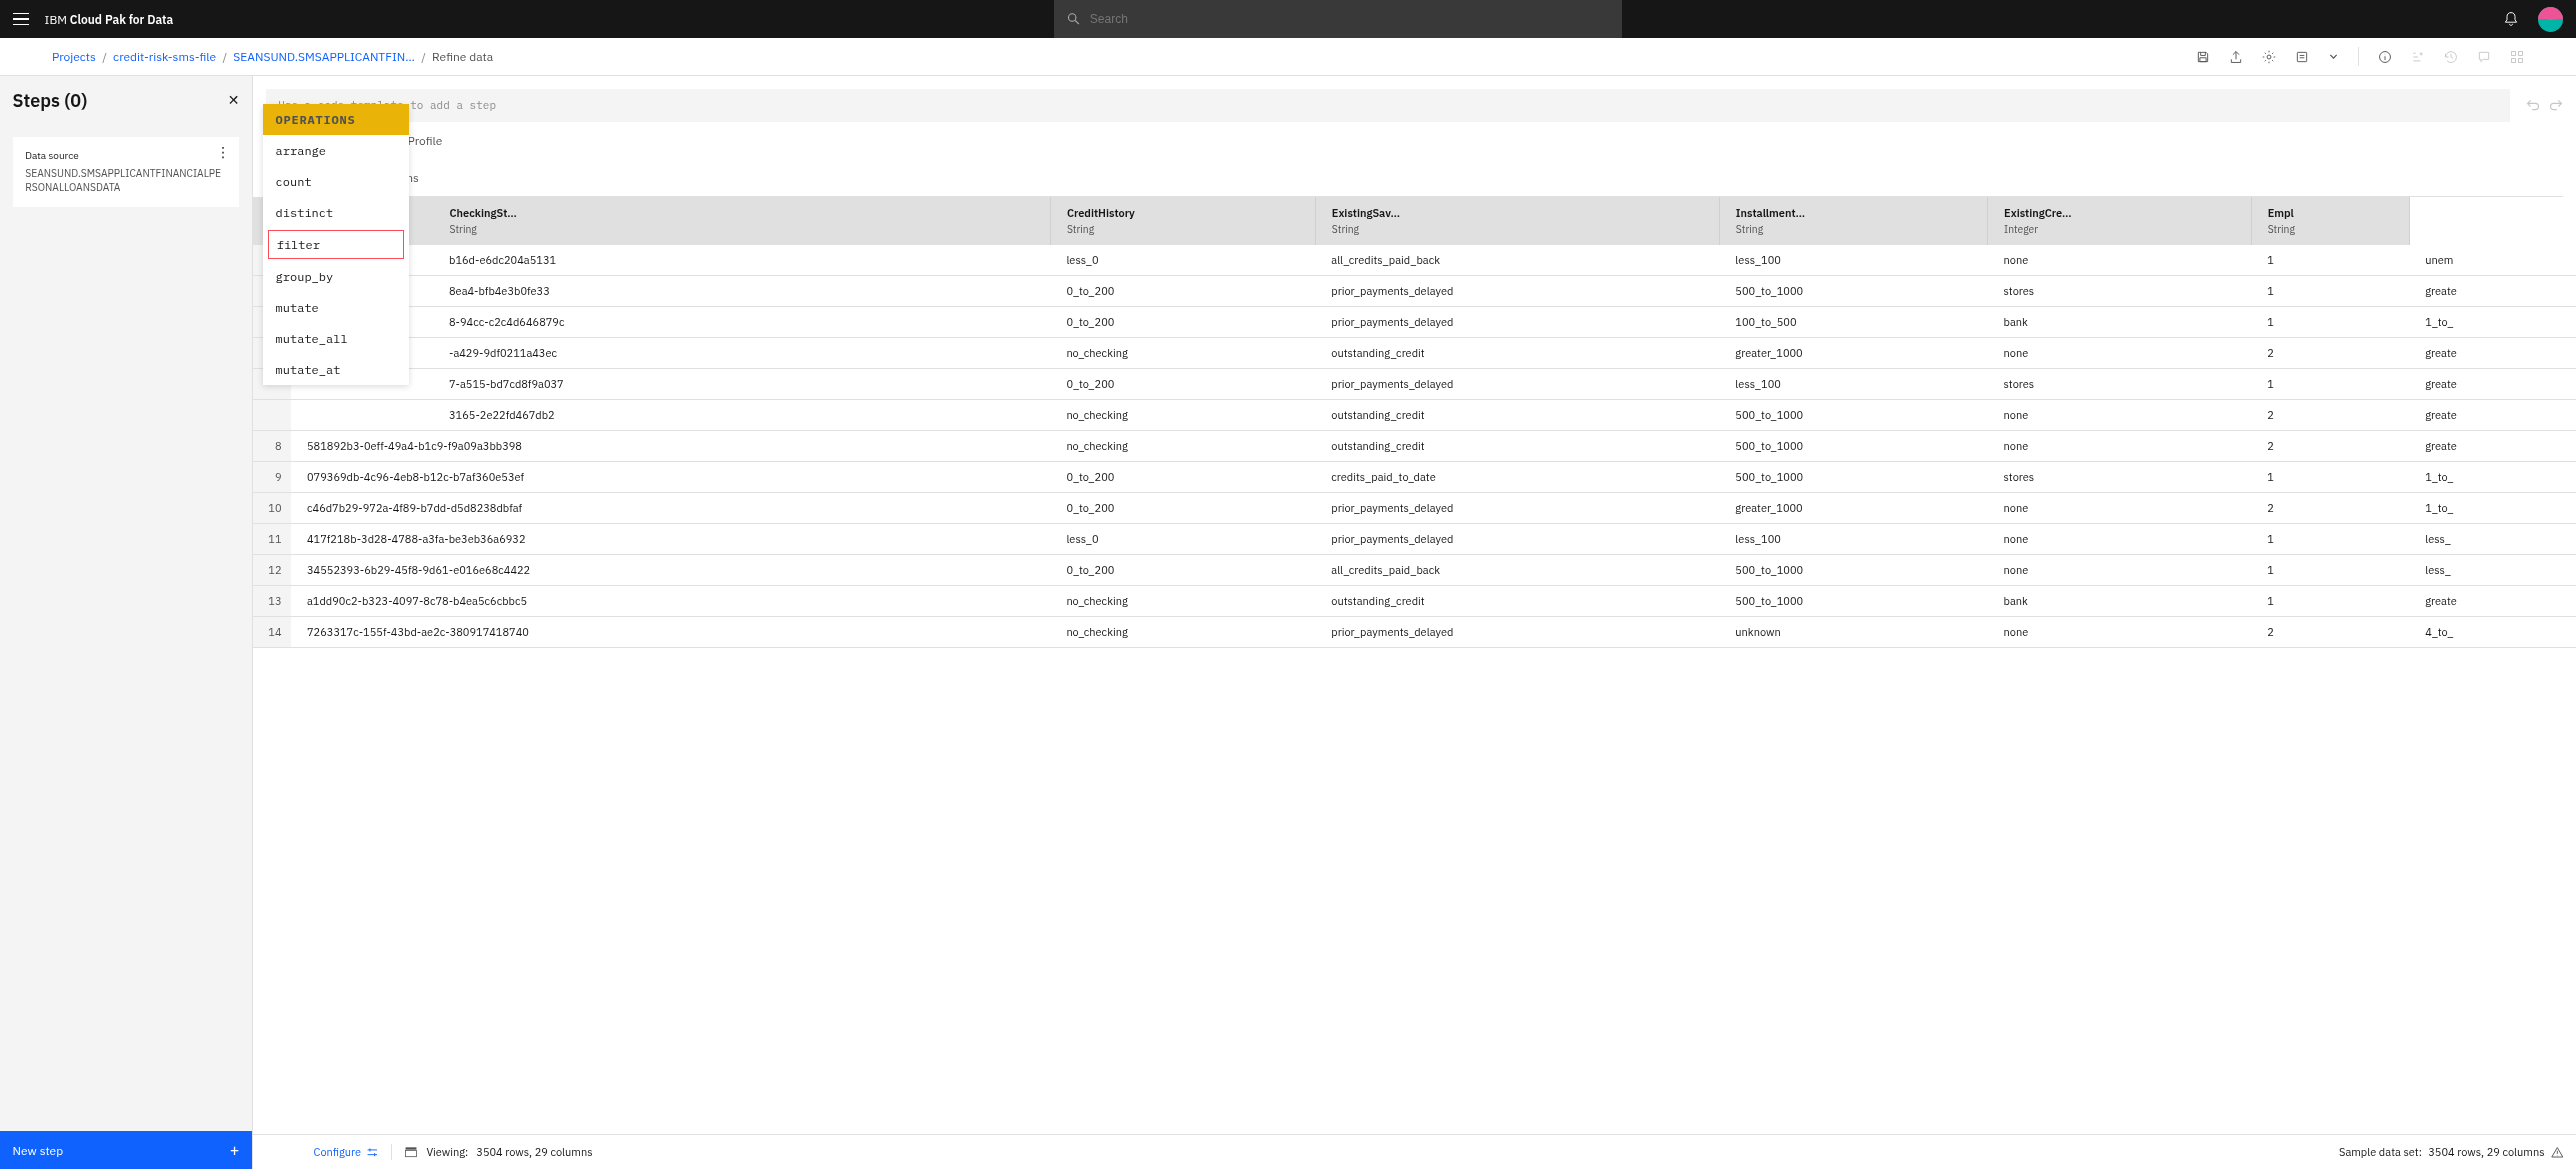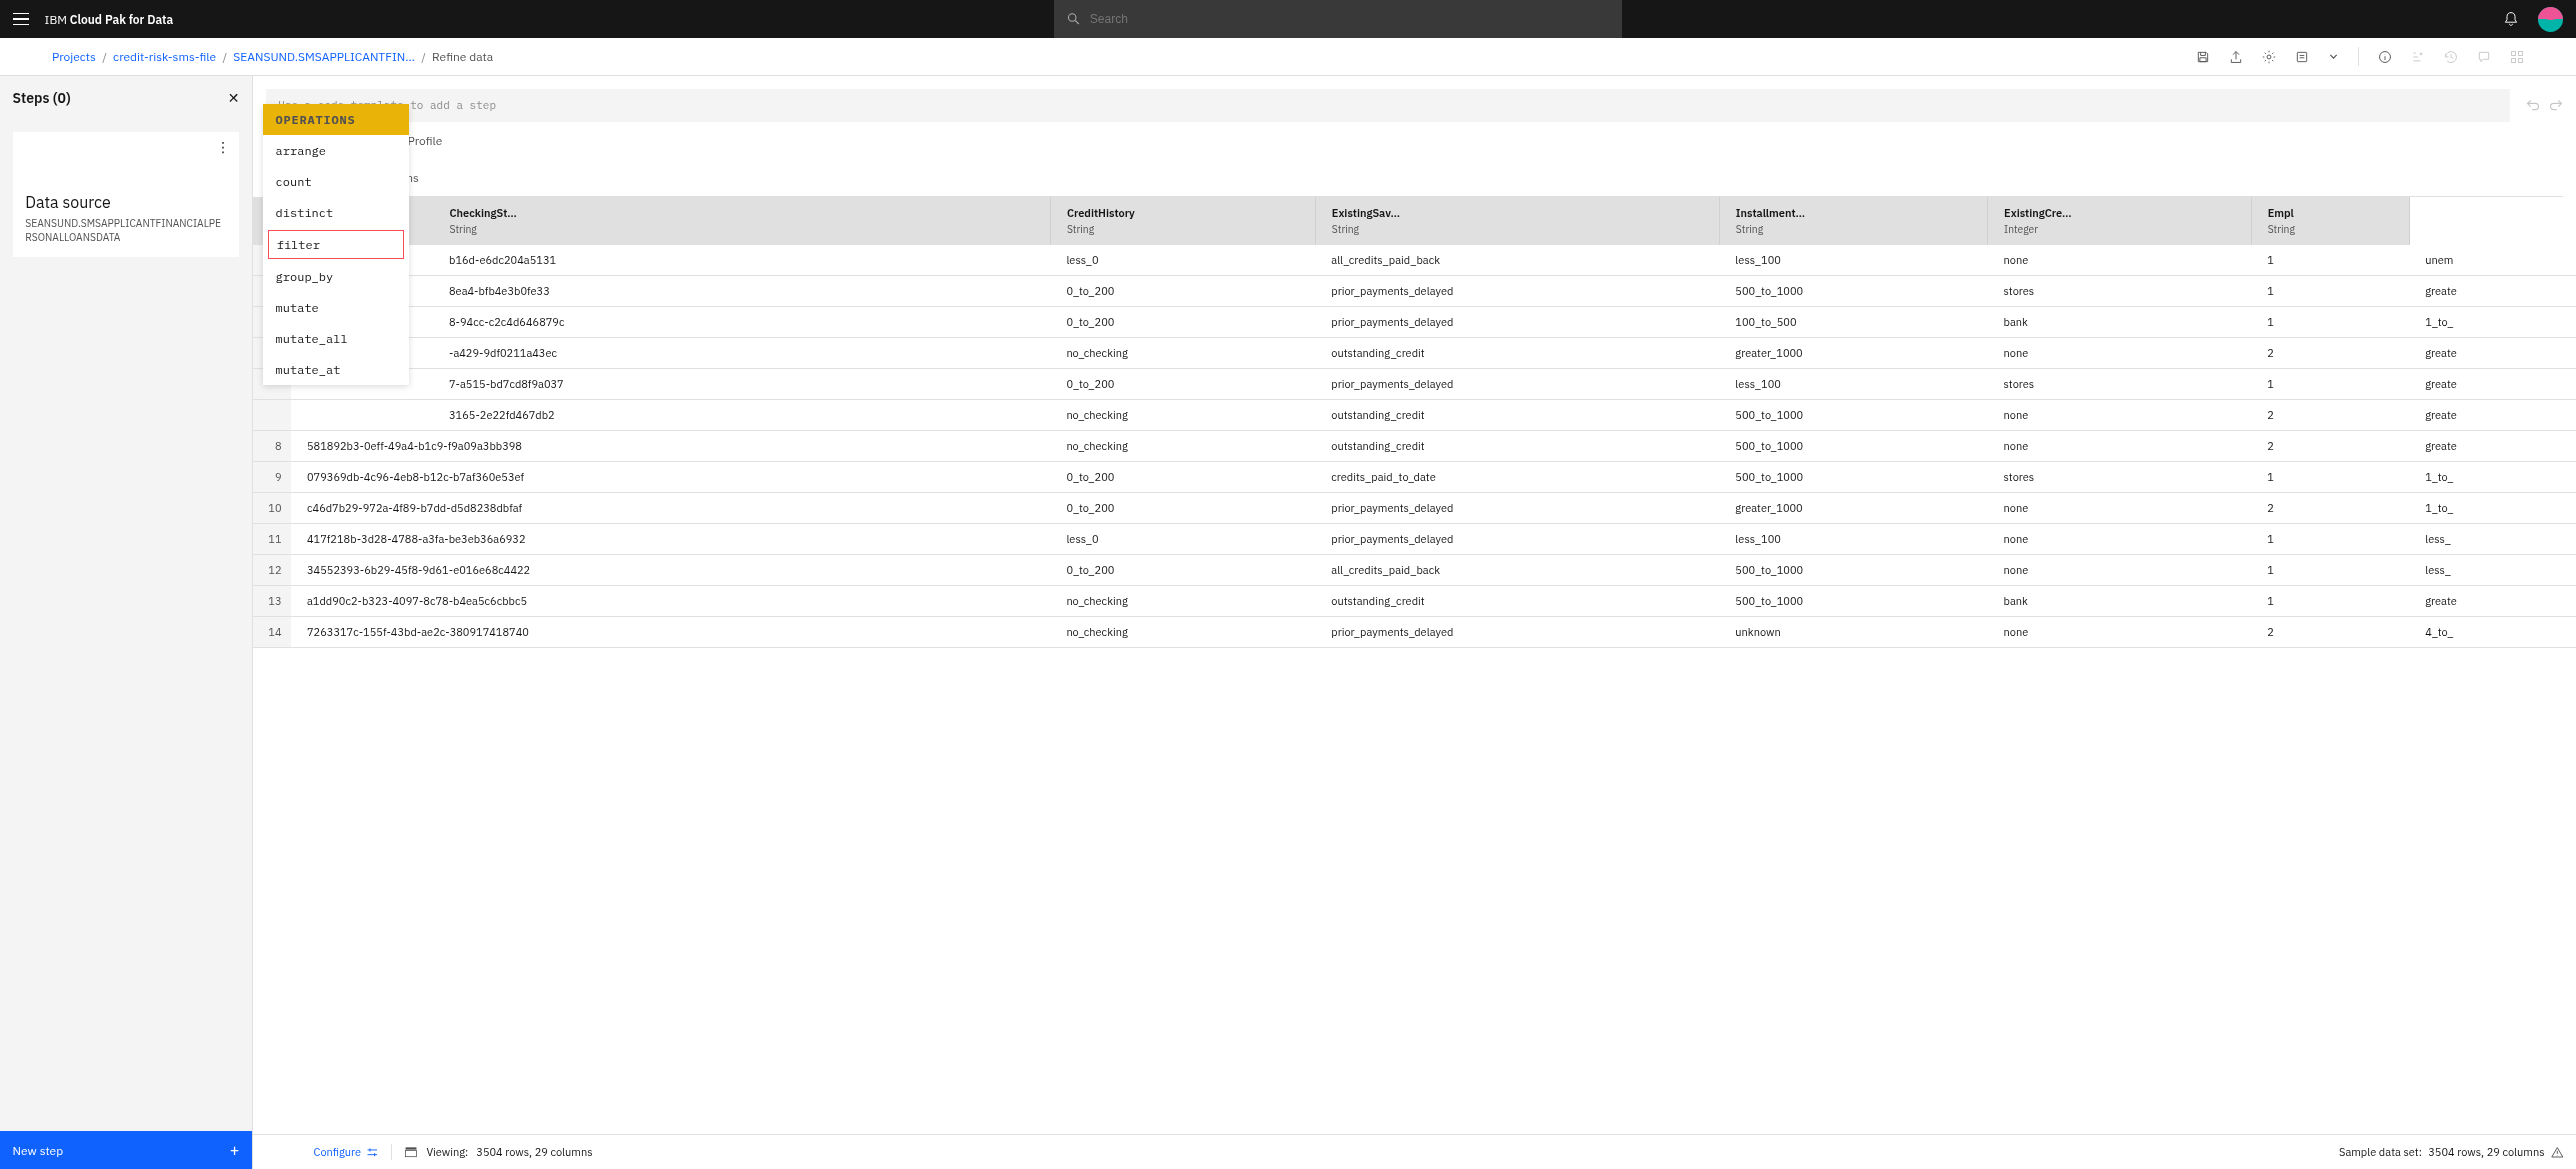--- a/index.html
+++ b/index.html
@@ -28,24 +28,24 @@
     .breadcrumb-actions { margin-left: auto; display: flex; align-items: center; gap: 19px; color: #525252; }
     .breadcrumb-actions .icon-btn { cursor: pointer; display: flex; align-items: center; }
     .divider { width: 0.8px; height: 19px; background: #e0e0e0; }
     
     
     .main-container { display: flex; height: calc(100vh - 76px); }
     
     
     .steps-panel { width: 253px; background: #f4f4f4; border-right: 0.8px solid #e0e0e0; display: flex; flex-direction: column; position: relative; }
     .steps-header { padding: 12.6px; display: flex; align-items: center; justify-content: space-between; }
-    .steps-header h3 { font-size: 14px; font-weight: 600; }
+    .steps-header h3 { font-size: 18px; font-weight: 600; }
     .steps-header .close { cursor: pointer; font-size: 14px; }
     .data-source-card { background: #fff; margin: 12.6px; padding: 12.6px; position: relative; }
-    .data-source-card .label { font-size: 16px; color: #161616; margin-bottom: 3.2px; margin-top: 48px; }
+    .data-source-card .label { font-size: 10px; color: #161616; margin-bottom: 3.2px; }
     .data-source-card .value { font-size: 10.3px; color: #525252; word-break: break-all; line-height: 1.4; }
     .data-source-card .dots { position: absolute; top: 12.6px; right: 9.5px; cursor: pointer; font-size: 14px; line-height: 0.5; }
     .new-step-btn { margin-top: auto; background: #0f62fe; color: #fff; height: 38px; display: flex; align-items: center; justify-content: space-between; padding: 0 12.6px; cursor: pointer; font-size: 12px; text-align: center; }
     .new-step-btn .plus { font-size: 16px; }
     
     
     .content-area { flex: 1; display: flex; flex-direction: column; background: #fff; overflow: hidden; }
     .code-input-bar { margin: 12.6px 12.6px 0 12.6px; display: flex; align-items: center; gap: 16px; }
     .code-input { flex: 1; background: #f4f4f4; padding: 9.5px 12.6px; font-family: "IBM Plex Mono", monospace; font-size: 11px; color: #8d8d8d; }
     .undo-redo { display: flex; gap: 9.5px; color: #c6c6c6; }

